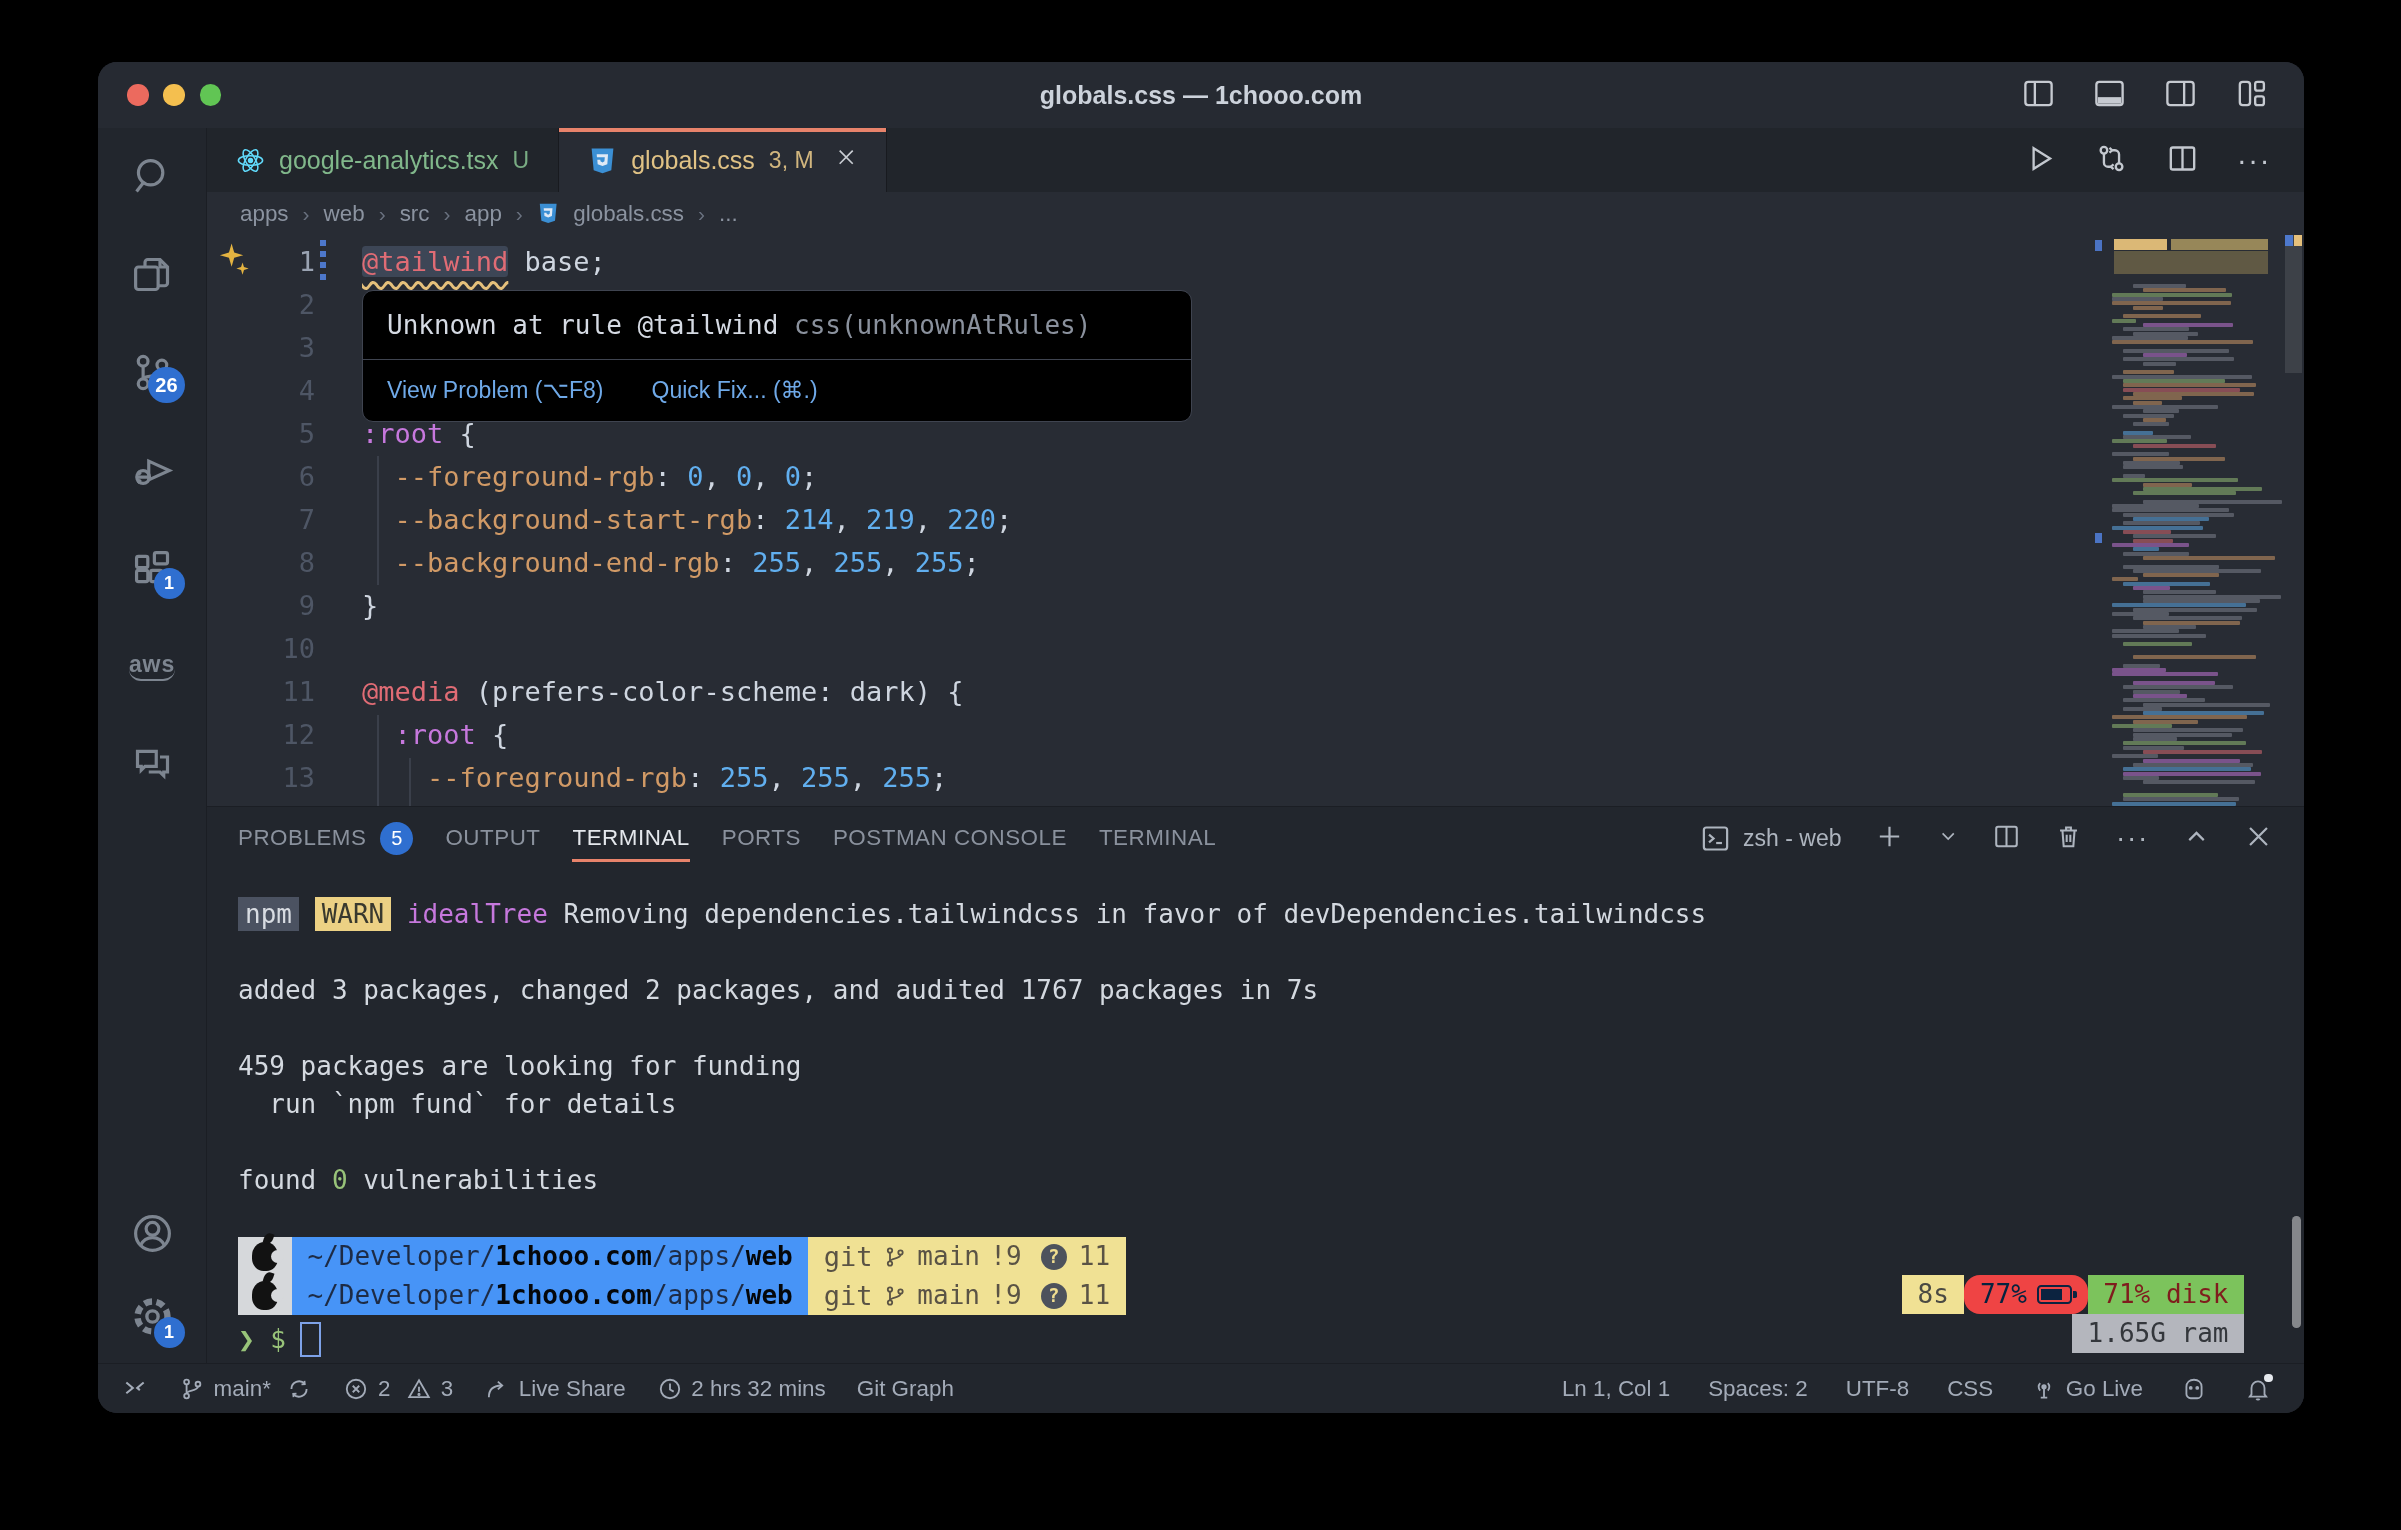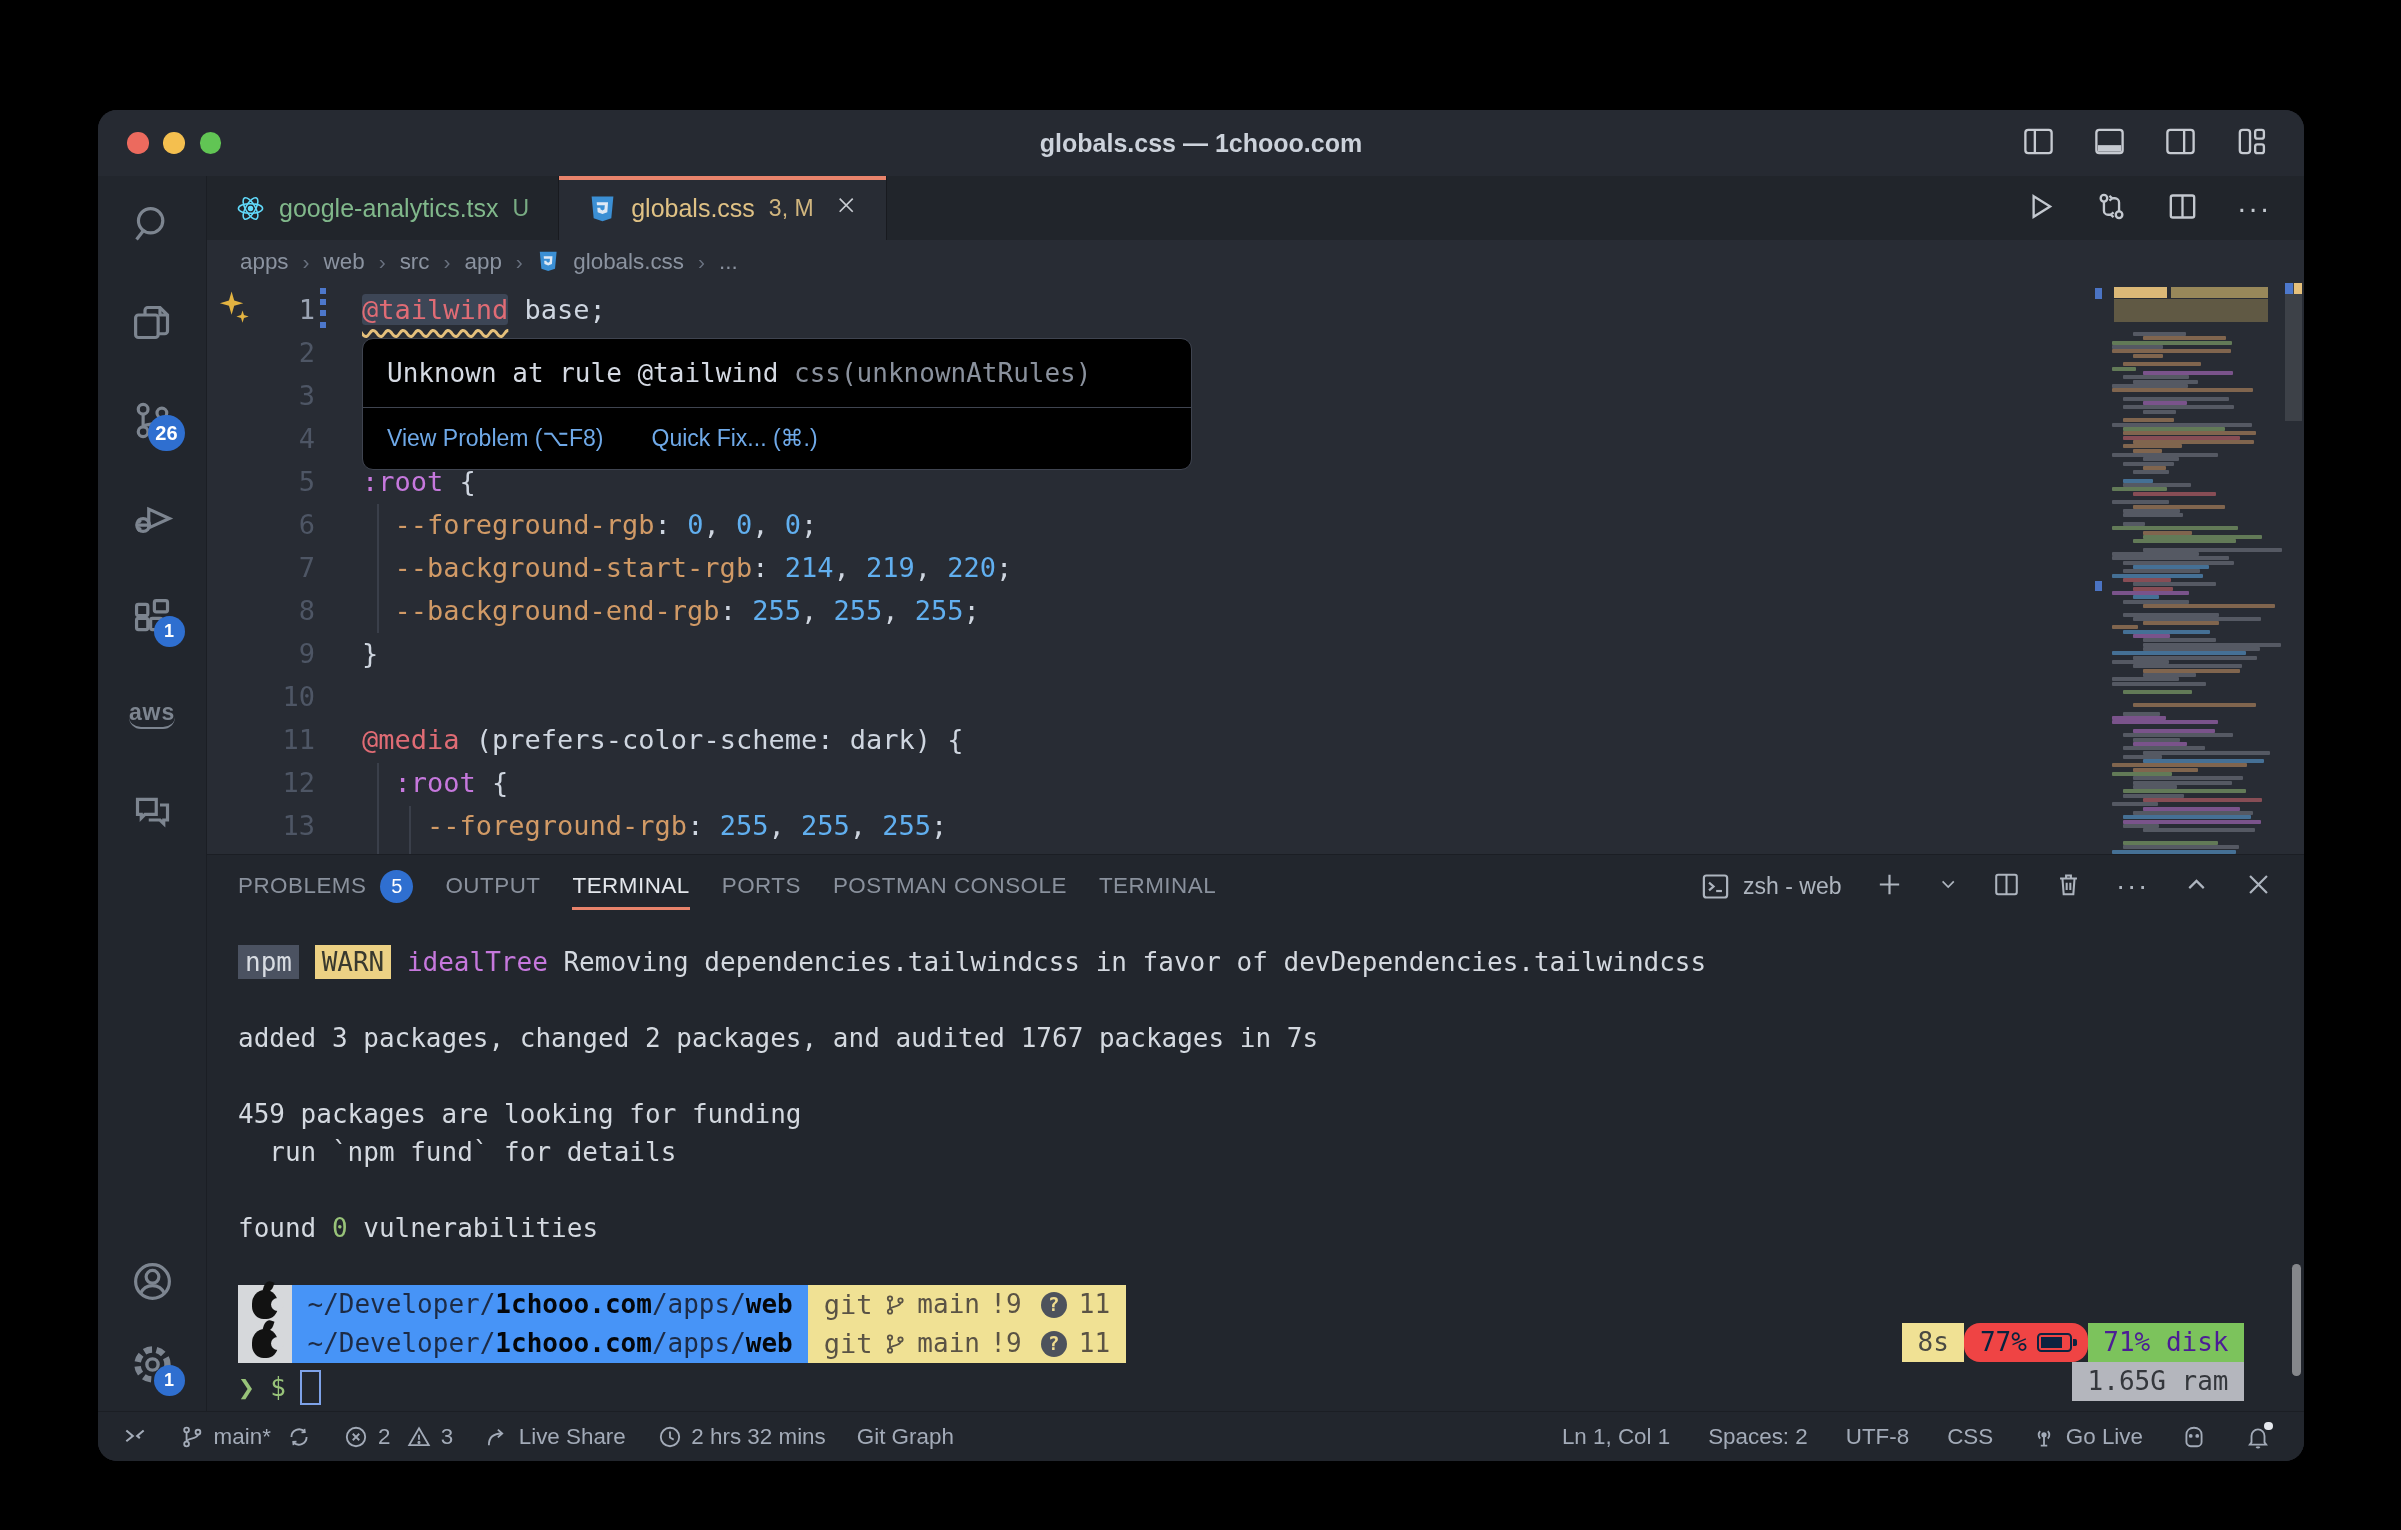--- a/index.html
+++ b/index.html
@@ -1,20 +1,20 @@
 <!DOCTYPE html>
 <html style="font-size:14px"><head>
 <meta charset="utf-8">
 <style>
   * { margin:0; padding:0; box-sizing:border-box; }
   html,body { width:2401px; height:1530px; background:#000; overflow:hidden;
     font-family:"Liberation Sans","DejaVu Sans",sans-serif; }
   .window { position:absolute; left:98px; top:62px; width:2206px; height:1351px;
     background:#282c34; border-radius:19px; overflow:hidden;
-    box-shadow:0 35px 104px rgba(0,0,0,.8); display:flex; flex-direction:column;margin-top:48px; }
+    box-shadow:0 35px 104px rgba(0,0,0,.8); display:flex; flex-direction:column; }
 
   
   .titlebar { height:66px; background:#262a32; display:flex; align-items:center;
     position:relative; flex:none; }
   .traffic { display:flex; gap:14.7px; padding-left:29px; }
   .traffic span { width:21.6px; height:21.6px; border-radius:50%; display:block; }
   .tl-close{background:#ec6a5e;} .tl-min{background:#f4bf4f;} .tl-max{background:#61c554;}
   .win-title { position:absolute; left:0; right:0; text-align:center; color:#ccd2db;
     font-size:25px; font-weight:600; pointer-events:none; }
   .win-actions { margin-left:auto; display:flex; gap:36px; padding-right:35px; color:#c6cad1; }
@@ -143,21 +143,21 @@
   .prompt-line { display:flex; align-items:center; height:38px; margin-top:5.2px; }
   .pr-chev { color:#98c379; font-size:28px; } .pr-dollar { color:#98c379; margin-left:15.5px; }
   .cursor { width:21px; height:35px; border:2.6px solid #7ea2e8; margin-left:14px; }
 
   .rseg-wrap { position:absolute; right:60px; top:406px; display:flex; flex-direction:column;
     align-items:flex-end; }
   .rseg-row { display:flex; height:39px; line-height:39px; }
   .rs { padding:0 15.5px; display:flex; align-items:center; gap:10.4px; }
   .rs-time { background:#f0e194; color:#4a4a43; }
   .rs-batt { background:#ef4444; color:#06233f;border-radius:16px; }
-  .rs-disk { background:#7cc35c; color:#4c1d95; }
+  .rs-disk { background:#7cc35c; color:#7f1d1d; }
   .rs-ram  { background:#b4b6bd; color:#34373c; }
   .battery { position:relative; width:35px; height:19px; border:2.6px solid #0c2340; border-radius:4.3px; }
   .battery::before { content:""; position:absolute; left:1.7px; top:1.7px; bottom:1.7px; width:21px;
     background:#0c2340; }
   .battery::after { content:""; position:absolute; right:-7px; top:4.3px; width:4.3px; height:7px;
     background:#0c2340; border-radius:0 1.7px 1.7px 0; }
   .panel-scroll { position:absolute; right:3.5px; bottom:35px; width:8.6px; height:112px;
     background:rgba(255,255,255,.45); border-radius:4.3px; }
 
   

